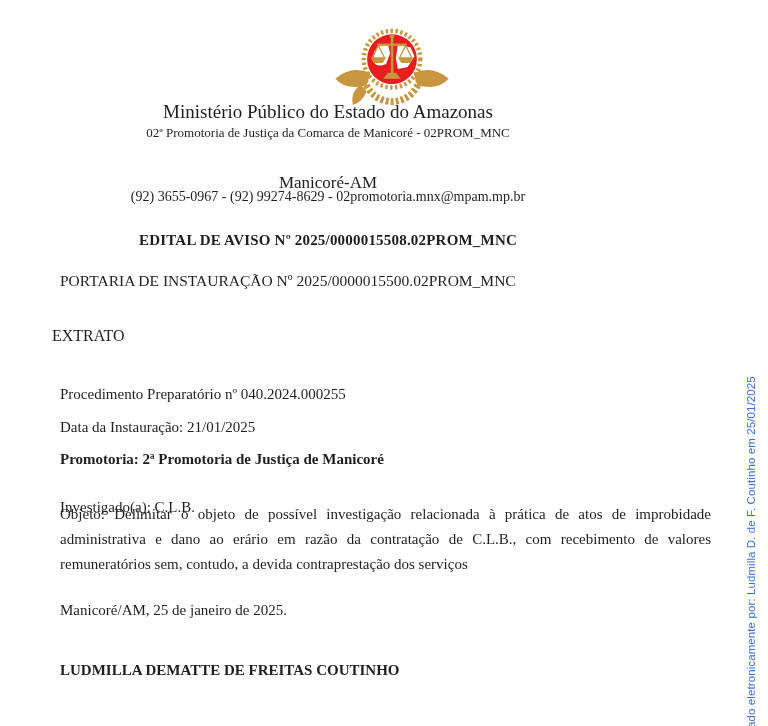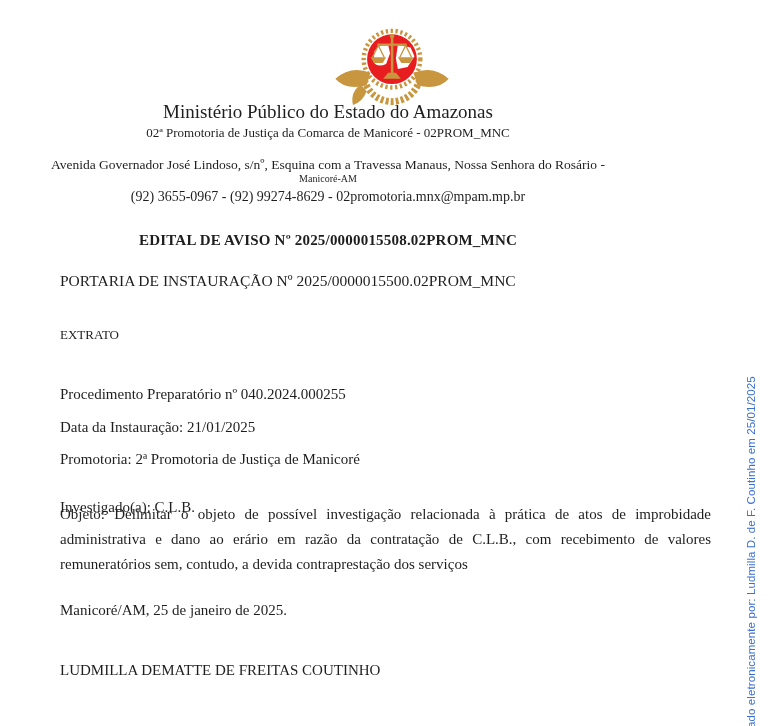--- a/index.html
+++ b/index.html
@@ -13,40 +13,40 @@
     color: #1e1e1e;
   }
   .abs { position: absolute; margin: 0; text-align: right; }
   .centered { left: 0; width: 656px; text-align: center; }
 
   .logo { left: 330px; top: 24px; width: 124px; height: 82px; }
 
   .org-name   { top: 101px; font-size: 19px; }
   .office     { top: 125px; font-size: 13px; }
   .addr1      { top: 157px; font-size: 13.5px; }
-  .addr2      { top: 173px; font-size: 10px; }
+  .addr2      { top: 173px; font-size: 17px; }
   .contact    { top: 189px; font-size: 14px; }
 
   .doc-title  { top: 232px; font-size: 15px; font-weight: bold; letter-spacing: .2px; }
   .portaria   { top: 272px; left: 60px; font-size: 15.5px; }
-  .extrato    { top: 327px; left: 60px; font-size: 13px; }
+  .extrato    { top: 327px; left: 52px; font-size: 16px; }
 
   .field      { left: 60px; font-size: 15px; }
   .f1 { top: 386px; }
   .f2 { top: 419px; }
-  .f3 { top: 451px; }
+  .f3 { top: 451px; font-weight: bold; }
   .f4 { top: 499px; }
 
   .objeto {
     top: 502px; left: 60px; width: 651px;
     font-size: 15px; line-height: 25px; text-align: justify;
   }
 
   .dateline  { top: 602px; left: 60px; font-size: 15px; }
-  .sig-name  { top: 662px; left: 60px; font-size: 15px; }
+  .sig-name  { top: 662px; left: 60px; font-size: 15px; font-weight: bold; }
   .sig-role  { top: 694px; left: 60px; font-size: 15px; }
 
   .esign-stamp {
     position: absolute;
     left: 745px;
     top: 728px;
     transform-origin: 0 0;
     transform: rotate(-90deg);
     white-space: nowrap;
     font-family: "Liberation Sans", "DejaVu Sans", sans-serif;
@@ -83,21 +83,20 @@
       <path d="M48,22 L42,34 M48,22 L54,34" stroke="#c8963e" stroke-width="1.4" fill="none"></path>
       <path d="M76,22 L70,34 M76,22 L82,34" stroke="#c8963e" stroke-width="1.4" fill="none"></path>
       <path d="M40,34 h16 l-3.5,6 h-9 z" fill="#c8963e"></path>
       <path d="M68,34 h16 l-3.5,6 h-9 z" fill="#c8963e"></path>
       <path d="M53,56 h18 l-5,-6 h-8 z" fill="#c8963e"></path>
     </svg>
   </div>
 
   <p class="abs centered org-name">Ministério Público do Estado do Amazonas</p>
   <p class="abs centered office">02ª Promotoria de Justiça da Comarca de Manicoré - 02PROM_MNC</p>
-  <p class="abs centered addr1">Avenida Governador José Lindoso, s/nº, Esquina com a Travessa Manaus, Nossa Senhora do Rosário -</p>
   <p class="abs centered addr2">Manicoré-AM</p>
   <p class="abs centered contact">(92) 3655-0967 - (92) 99274-8629 - 02promotoria.mnx@mpam.mp.br</p>
 
   <p class="abs centered doc-title">EDITAL DE AVISO Nº 2025/0000015508.02PROM_MNC</p>
   <p class="abs portaria">PORTARIA DE INSTAURAÇÃO Nº 2025/0000015500.02PROM_MNC</p>
   <p class="abs extrato">EXTRATO</p>
 
   <p class="abs field f1">Procedimento Preparatório nº 040.2024.000255</p>
   <p class="abs field f2">Data da Instauração: 21/01/2025</p>
   <p class="abs field f3">Promotoria: 2ª Promotoria de Justiça de Manicoré</p>

